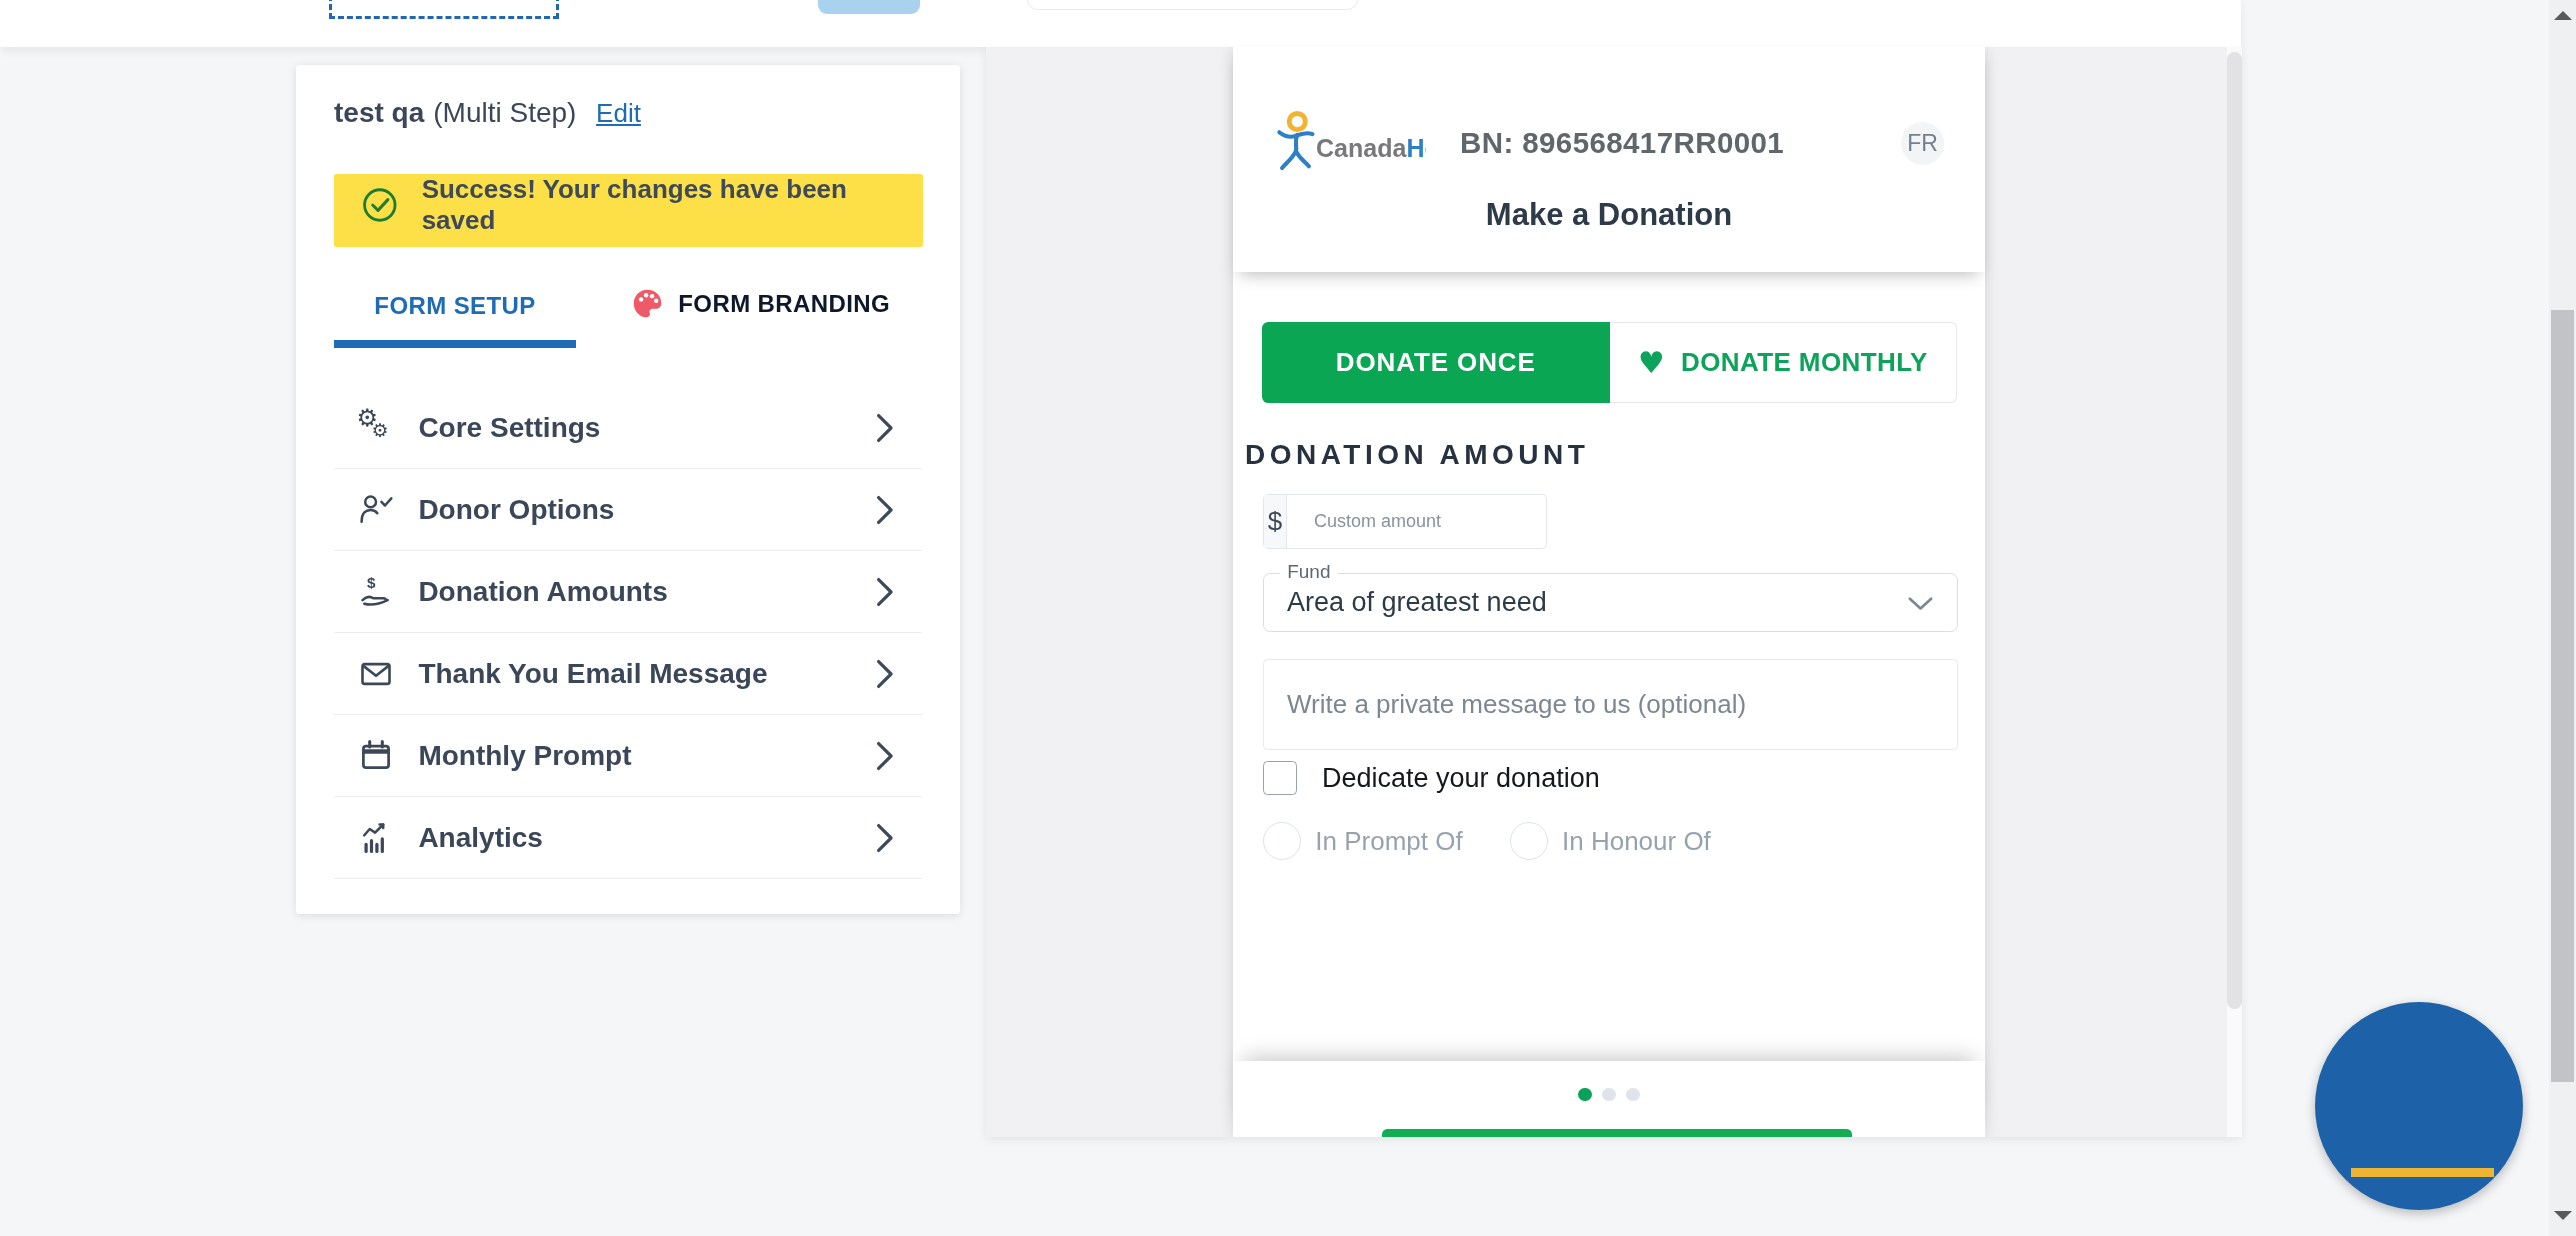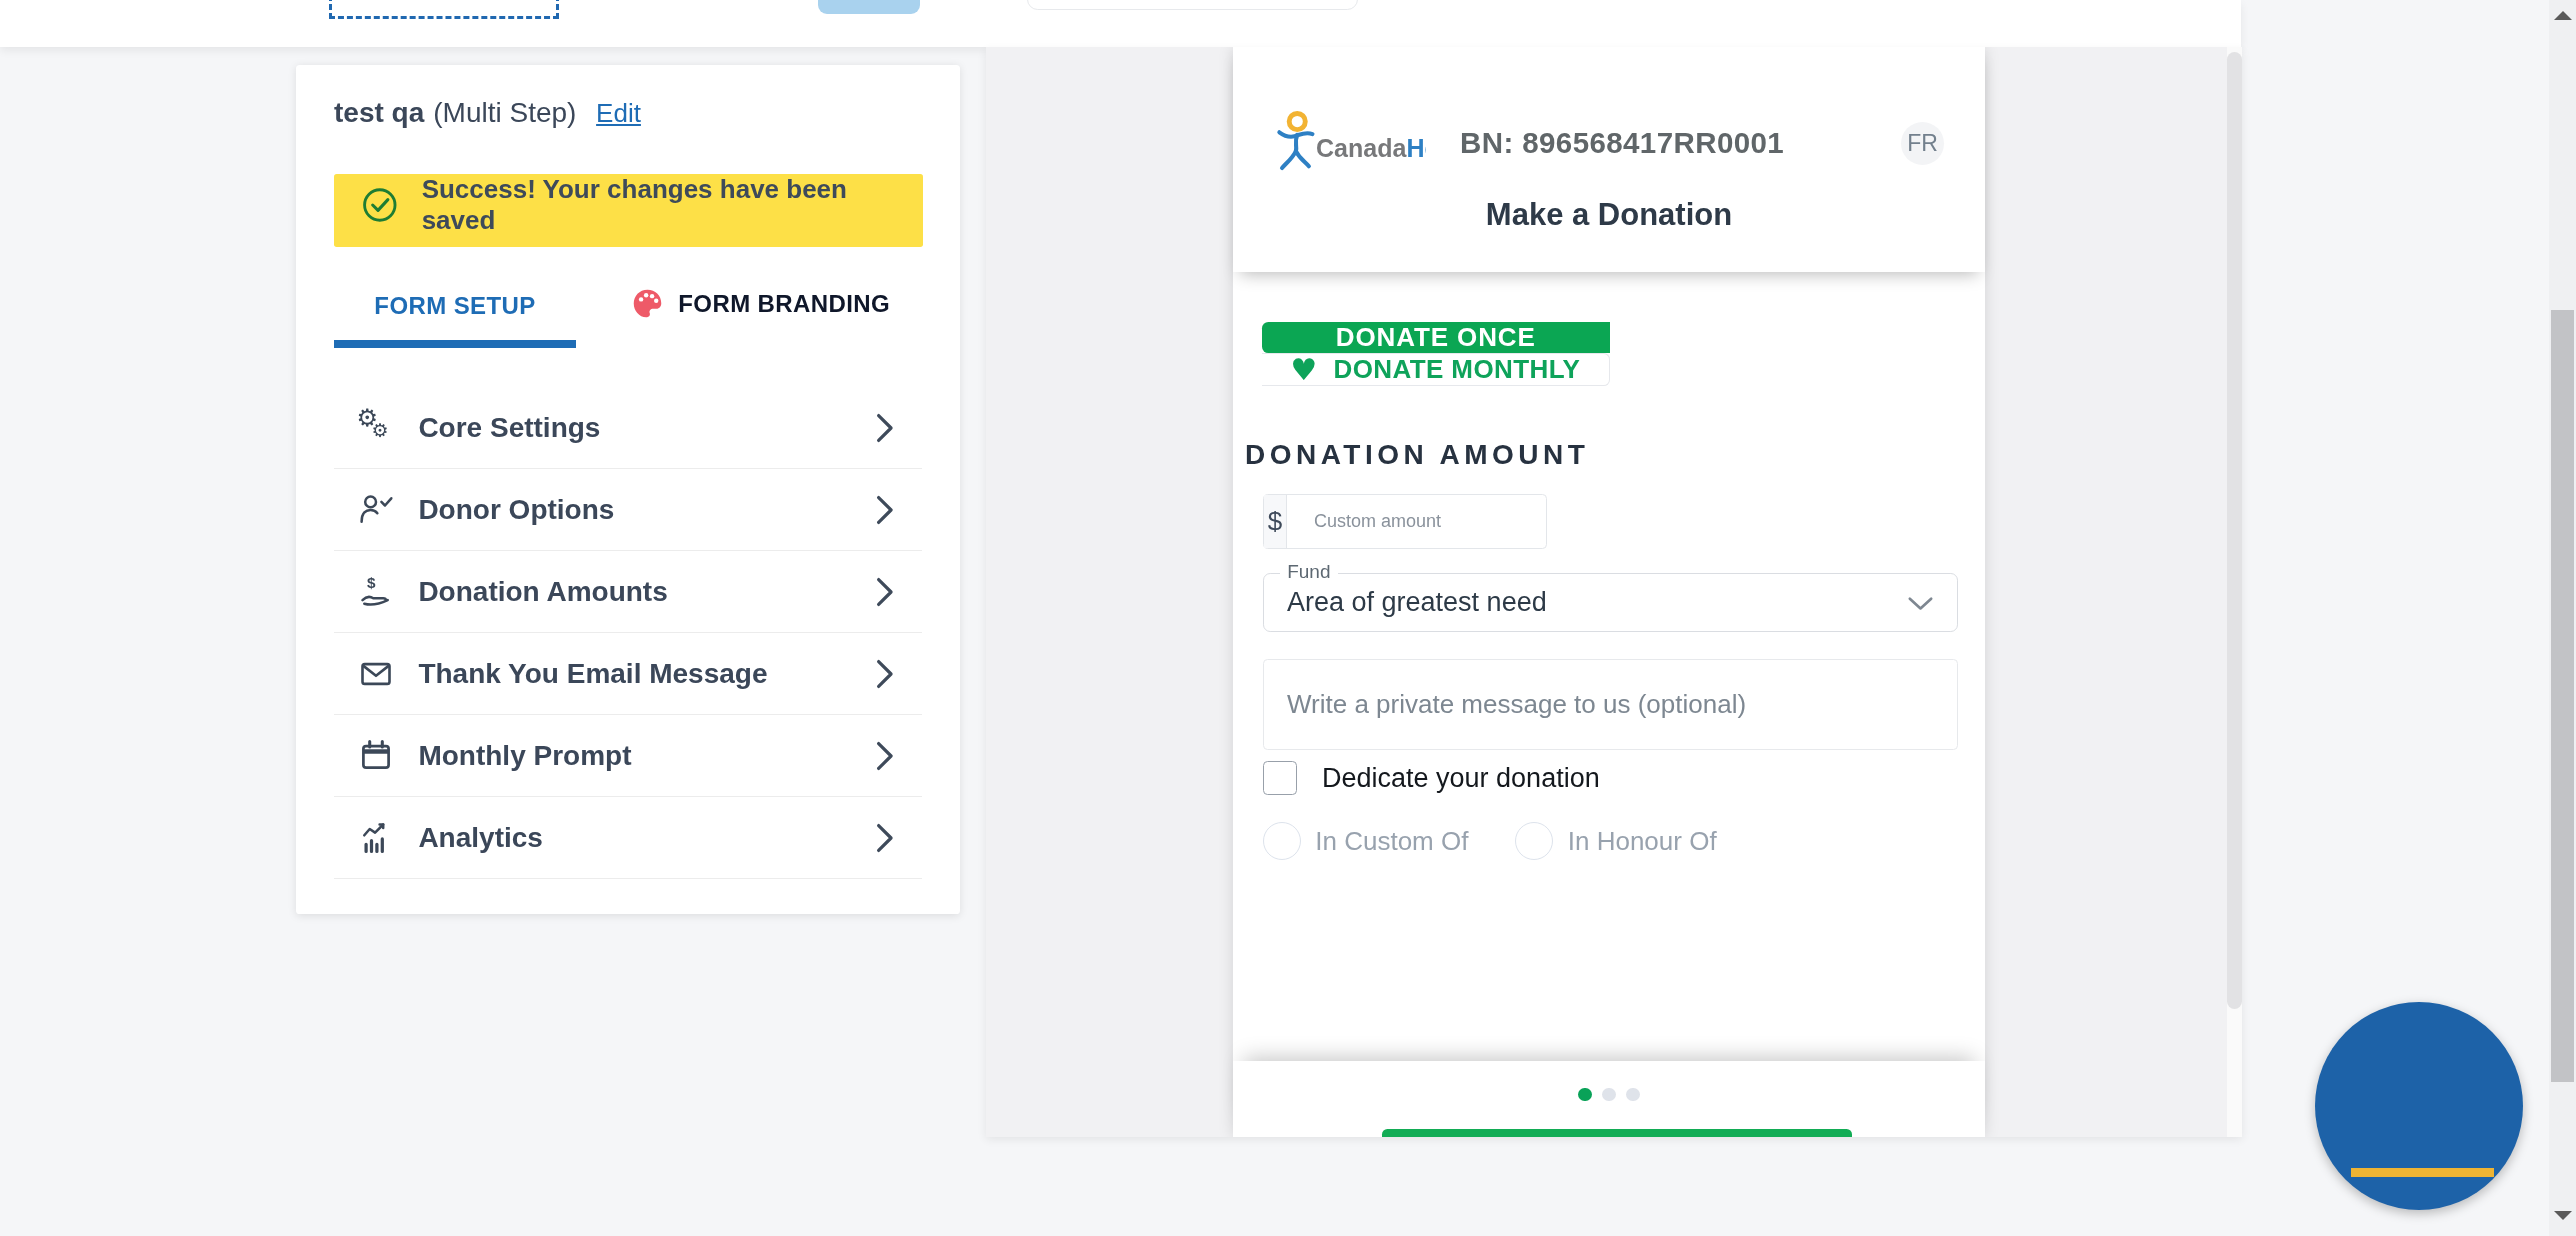--- a/index.html
+++ b/index.html
@@ -52,21 +52,21 @@
   .donation-card{position:absolute;left:247px;top:0;width:752px;height:1090px;background:#fff;
     box-shadow:0 0 14.3px rgba(0,0,0,.13);}
   .card-header{position:absolute;left:0;top:0;width:100%;height:225px;background:#fff;z-index:3;
     box-shadow:0 9px 16px -7.2px rgba(0,0,0,.28);}
   .header-row{position:absolute;left:41px;right:41px;top:55px;height:82px;display:flex;align-items:center;}
   .bn-text{font-size:29.5px;font-weight:600;color:#606669;margin-left:34px;letter-spacing:0.4px;}
   .fr-button{margin-left:auto;width:43px;height:43px;border-radius:50%;background:#f3f4f6;
     display:flex;align-items:center;justify-content:center;font-size:23px;color:#73808d;cursor:pointer;}
   .donation-title{position:absolute;left:0;top:150px;width:100%;text-align:center;
     font-size:31px;font-weight:bold;color:#2e3a48;}
-  .donate-tabs{position:absolute;left:29px;top:275px;width:695px;height:81px;display:flex;z-index:1;flex-direction:column;}
+  .donate-tabs{position:absolute;left:29px;top:275px;width:695px;height:81px;display:flex;z-index:1;}
   .donate-once{width:50%;background:#0ba653;border-radius:6.3px 0 0 6.3px;display:flex;align-items:center;
     justify-content:center;color:#fff;font-size:26px;font-weight:bold;letter-spacing:0.9px;cursor:pointer;}
   .donate-monthly{width:50%;background:#fff;border:1.8px solid #e6e8ec;border-left:none;border-radius:0 6.3px 6.3px 0;
     box-sizing:border-box;display:flex;align-items:center;justify-content:center;gap:16px;
     color:#0ea35a;font-size:26px;font-weight:bold;letter-spacing:0.4px;cursor:pointer;}
   .heart-glyph{font-family:"DejaVu Sans",sans-serif;font-size:30px;color:#0ea35a;line-height:1;}
   .amount-heading{position:absolute;left:12px;top:392px;font-size:28px;font-weight:bold;
     letter-spacing:4.5px;color:#273240;}
   .amount-input-wrap{position:absolute;left:30px;top:447px;width:284px;height:55px;border:1.8px solid #e3e6ea;
     border-radius:4.5px;display:flex;box-sizing:border-box;background:#fff;}
@@ -292,21 +292,21 @@
       <input class="message-input" type="text" placeholder="Write a private message to us (optional)" style="">
     </div>
 
     <div class="dedicate-row">
       <span class="checkbox-box"></span>
       <span class="dedicate-label">Dedicate your donation</span>
     </div>
 
     <div class="radio-row">
       <span class="radio-circle"></span>
-      <span class="radio-label">In Custom Of</span>
+      <span class="radio-label">In Prompt Of</span>
       <span class="radio-gap"></span>
       <span class="radio-circle"></span>
       <span class="radio-label">In Honour Of</span>
     </div>
 
     <div class="card-footer">
       <div class="dots-row">
         <span class="dot active"></span>
         <span class="dot"></span>
         <span class="dot"></span>

